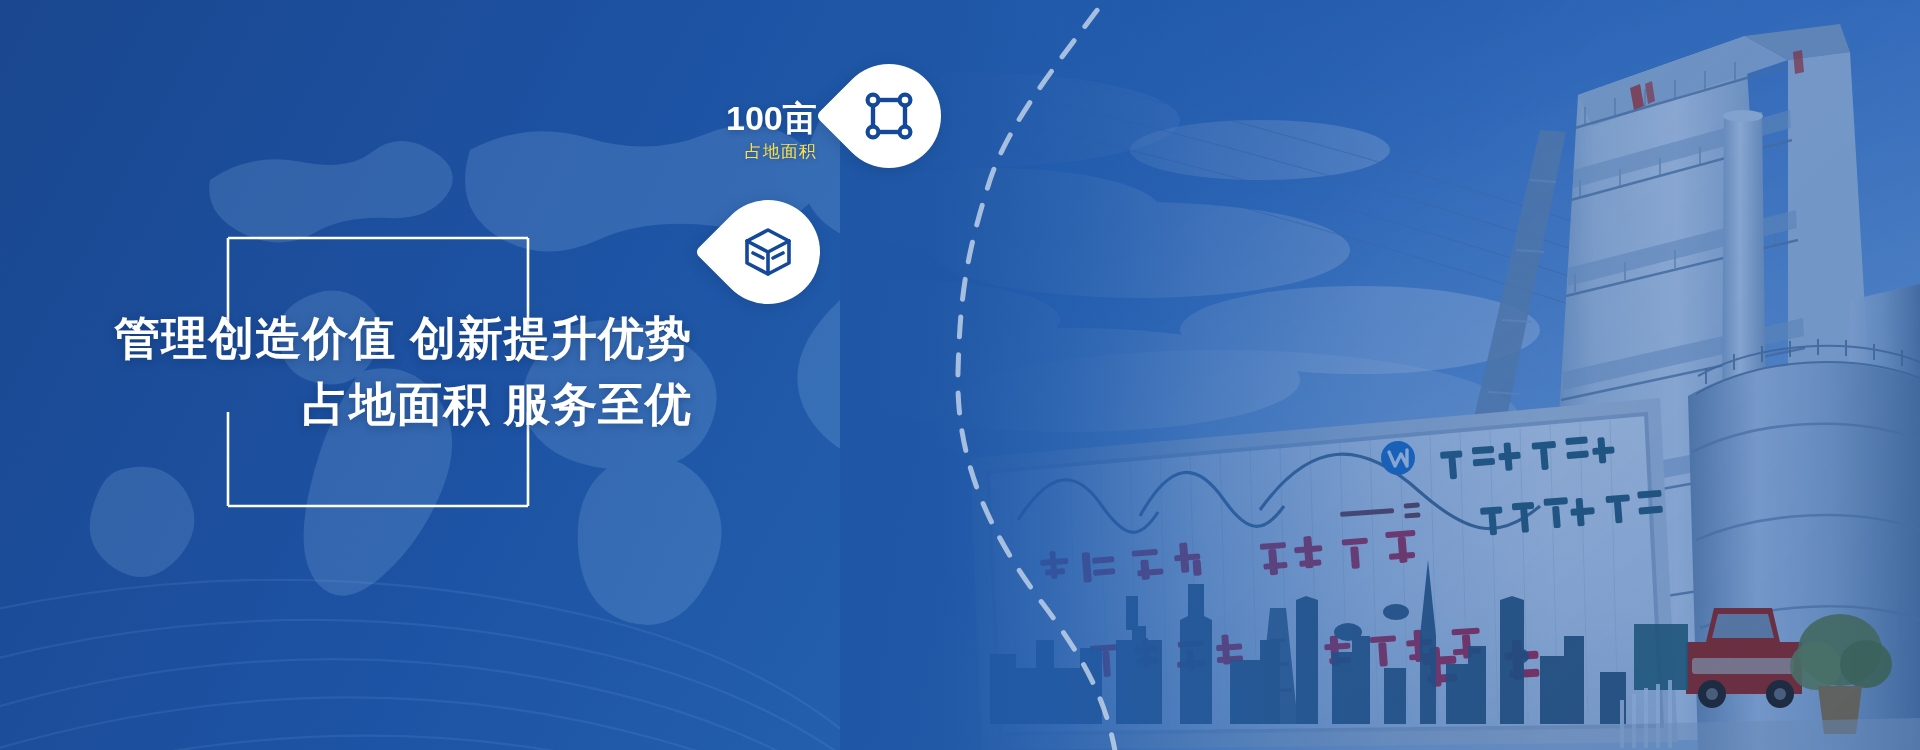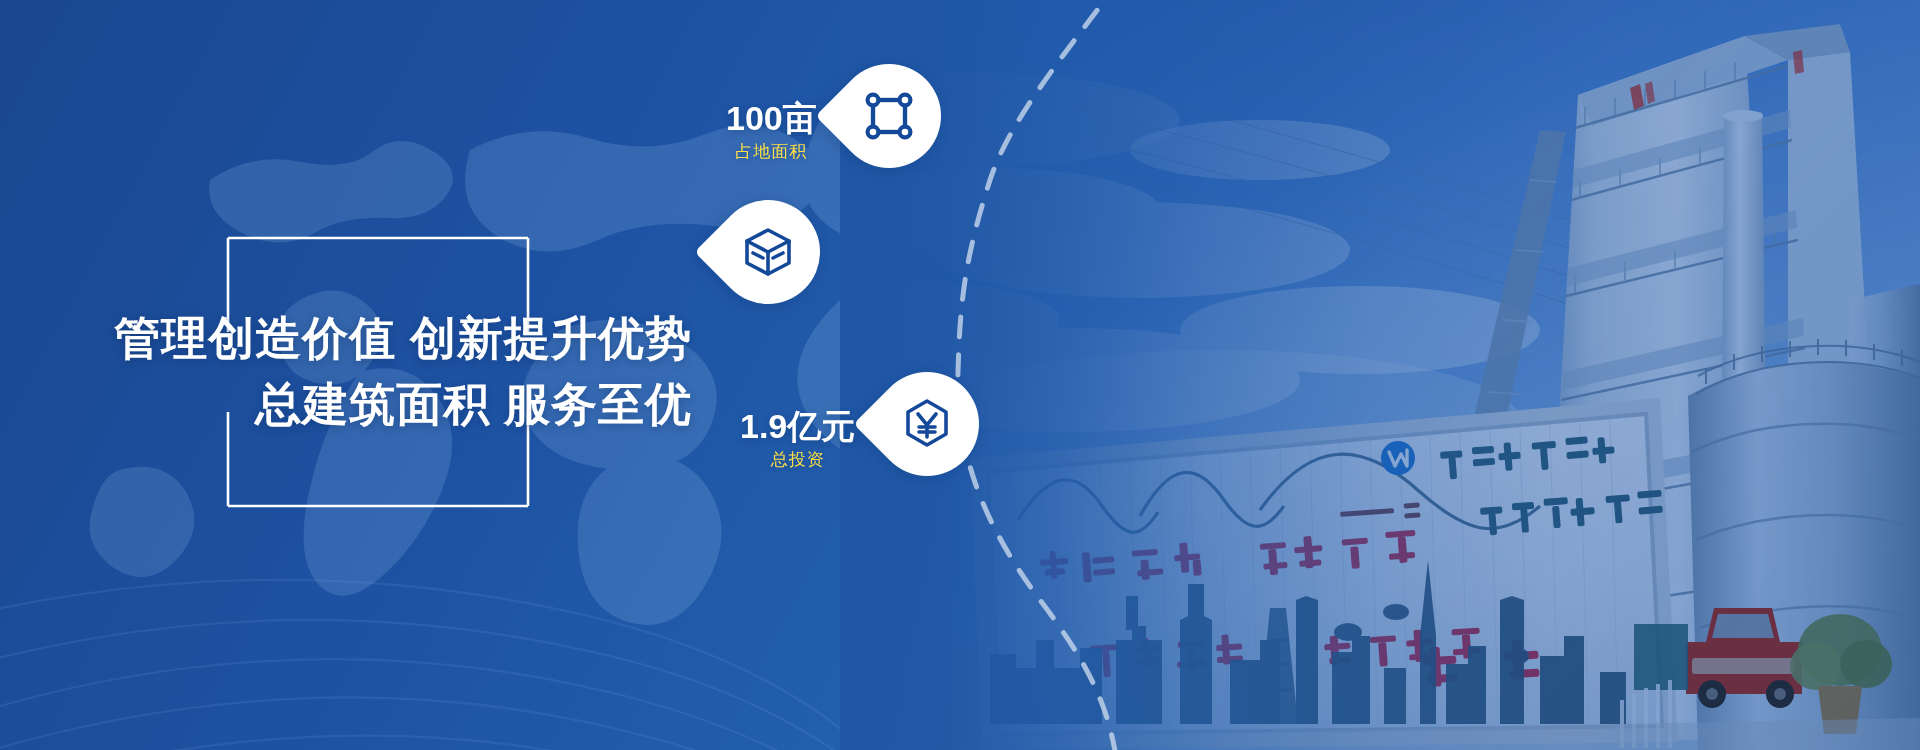--- a/index.html
+++ b/index.html
@@ -90,21 +90,21 @@
   }
   .slogan-line.l1 { margin-left:-10px; }
   .slogan-line.l2 { }
 
   
   .stat {
     position:absolute;
     display:flex; align-items:center;
   }
   .stat-text {
-    text-align:center;
+    text-align:right;
     padding-right:20px;
     white-space:nowrap;
     margin-top:32px;
   }
   .stat-value {
     color:#ffffff;
     font-size:34px;
     font-weight:700;
     line-height:1.05;
     letter-spacing:0px;
@@ -543,21 +543,21 @@
         <path d="M176,6 L476,6"></path>
         <path d="M176,6 L176,100"></path>
         <path d="M476,6 L476,100"></path>
         <path d="M176,180 L176,274"></path>
         <path d="M476,180 L476,274"></path>
         <path d="M176,274 L476,274"></path>
       </g>
     </svg>
     <div class="slogan-lines">
       <div class="slogan-line l1">管理创造价值  创新提升优势</div>
-      <div class="slogan-line l2">总建筑面积  服务至优</div>
+      <div class="slogan-line l2">占地面积  服务至优</div>
     </div>
   </div>
 
   <div class="stat" style="left:726px; top:64px;">
     <div class="stat-text">
       <div class="stat-value">100亩</div>
       <div class="stat-label">占地面积</div>
     </div>
     <div class="pin">
       <div class="pin-shape"></div>
@@ -590,35 +590,15 @@
             <path d="M6,16 L27,27 L48,16"></path>
             <path d="M27,27 L27,49"></path>
             <path d="M12,28 L22,33"></path>
             <path d="M42,28 L32,33"></path>
           </g>
         </svg>
       </div>
     </div>
   </div>
 
-  <div class="stat" style="left:740px; top:372px;">
-    <div class="stat-text">
-      <div class="stat-value">1.9亿元</div>
-      <div class="stat-label">总投资</div>
-    </div>
-    <div class="pin">
-      <div class="pin-shape"></div>
-      <div class="pin-icon">
-        <svg width="54" height="54" viewBox="0 0 54 54">
-          <path d="M27,4 L46,15 L46,37 L27,48 L8,37 L8,15 Z" fill="none" stroke="#14499a" stroke-width="3.6" stroke-linejoin="round"></path>
-          <g stroke="#14499a" stroke-width="3.6" fill="none" stroke-linecap="round">
-            <path d="M18,17 L27,28 L36,17"></path>
-            <path d="M27,28 L27,40"></path>
-            <path d="M19,30 L35,30"></path>
-            <path d="M19,35 L35,35"></path>
-          </g>
-        </svg>
-      </div>
-    </div>
-  </div>
 
 
 </div>
 
 </body></html>

